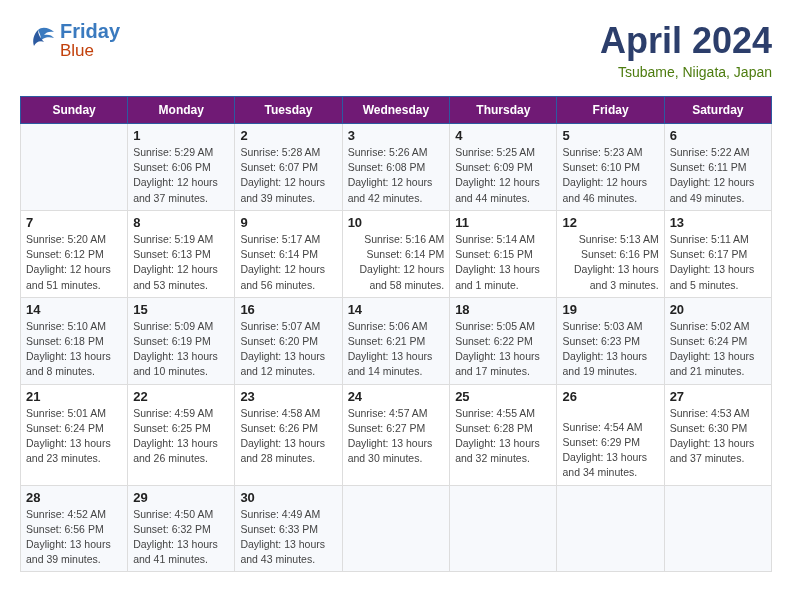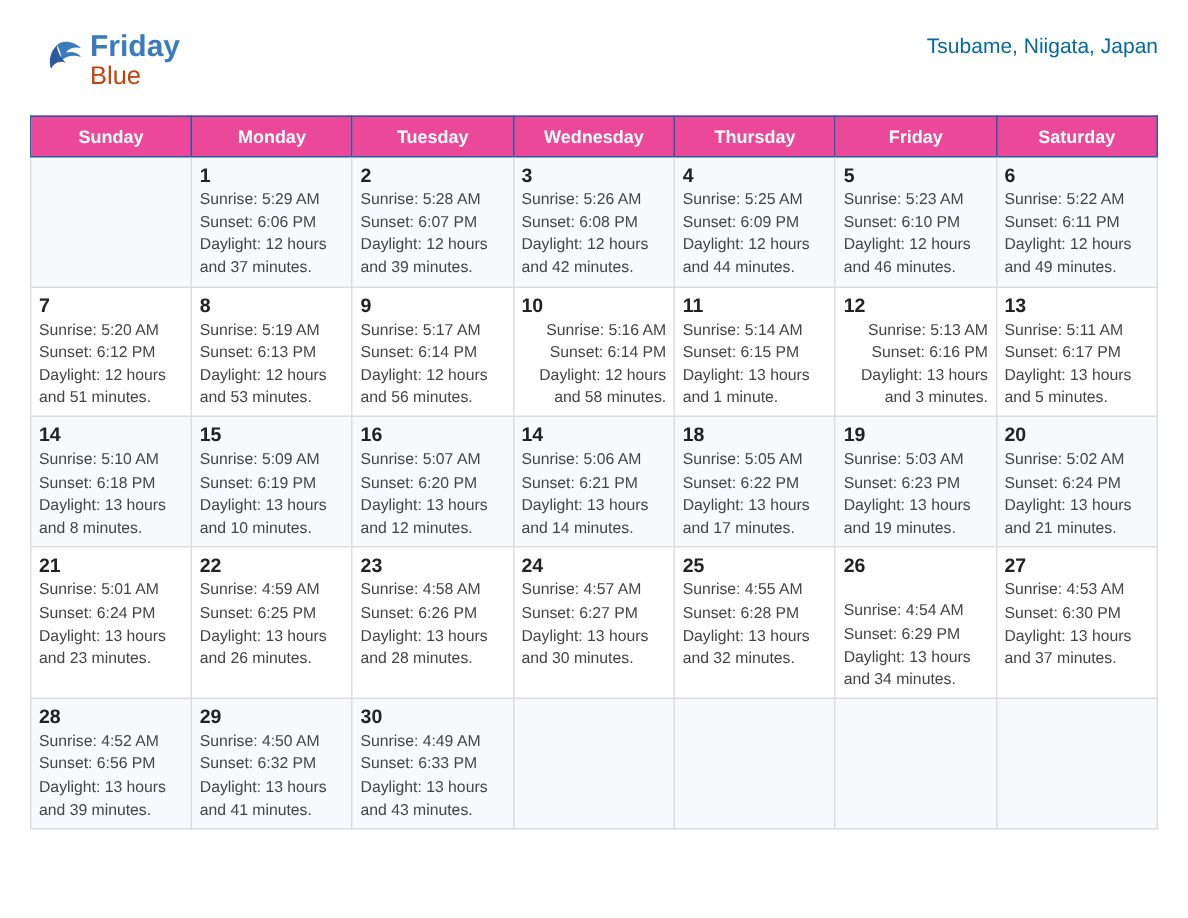--- a/index.html
+++ b/index.html
@@ -28,30 +28,30 @@
     .title-block {
       text-align: right;
     }
     .month-title {
       font-size: 36px;
       font-weight: bold;
       color: #2c3e6b;
     }
     .location {
       font-size: 14px;
-      color: #0369a1;
+      color: #4d7c0f;
       margin-top: 2px;
     }
     table {
       width: 100%;
       border-collapse: collapse;
       font-size: 11px;
     }
     .day-header {
-      background-color: #ec4899;
+      background-color: #701a75;
       color: #fff;
       text-align: center;
       padding: 6px 4px;
       font-size: 12px;
       font-weight: bold;
       border: 1px solid #2c5aa0;
     }
     .cal-cell {
       vertical-align: top;
       border: 1px solid #ddd;
@@ -92,20 +92,21 @@
     <svg class="logo-bird" viewBox="0 0 36 28" xmlns="http://www.w3.org/2000/svg">
       <path d="M18 4 C22 0 30 2 34 6 C30 5 26 6 24 9 C28 8 32 9 34 12 C28 10 22 12 20 16 C22 12 20 8 18 4Z" fill="#3a7abf"></path>
       <path d="M18 4 C14 8 12 14 14 20 C16 16 20 14 24 16 C20 12 18 8 18 4Z" fill="#2c5aa0"></path>
     </svg>
     <div>
       <div style="font-size:20px;font-weight:bold;color:#2c3e6b;line-height:1.1"><span style="color:#3a7abf">Friday</span></div>
       <div style="font-size:17px;font-weight:normal;color:#c2410c;line-height:1.1">Blue</div>
     </div>
   </div>
   <div class="title-block">
+    <div class="month-title">April 2024</div>
     <div class="location">Tsubame, Niigata, Japan</div>
   </div>
 </div>
 
 <table>
   <thead>
     <tr id="header-row">
         <th class="day-header">Sunday</th>
         <th class="day-header">Monday</th>
         <th class="day-header">Tuesday</th>

